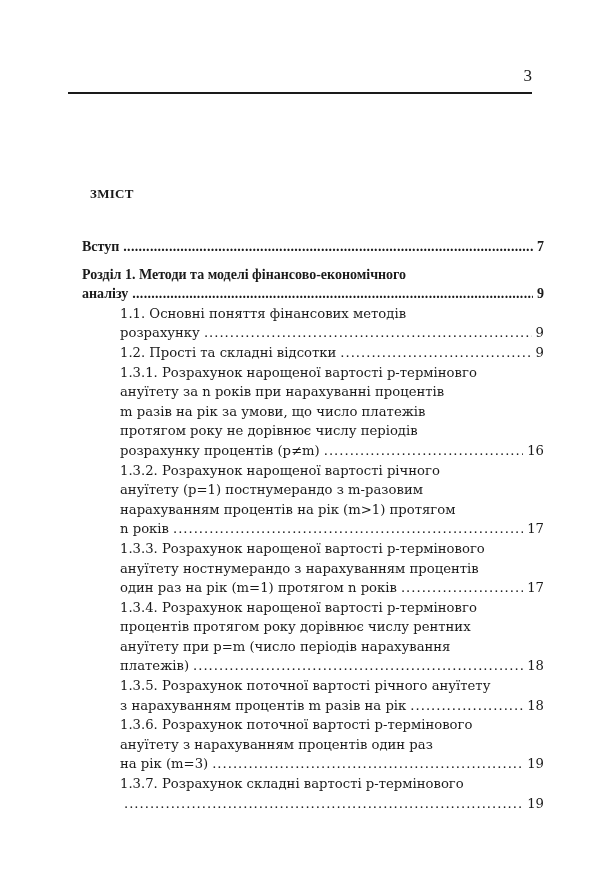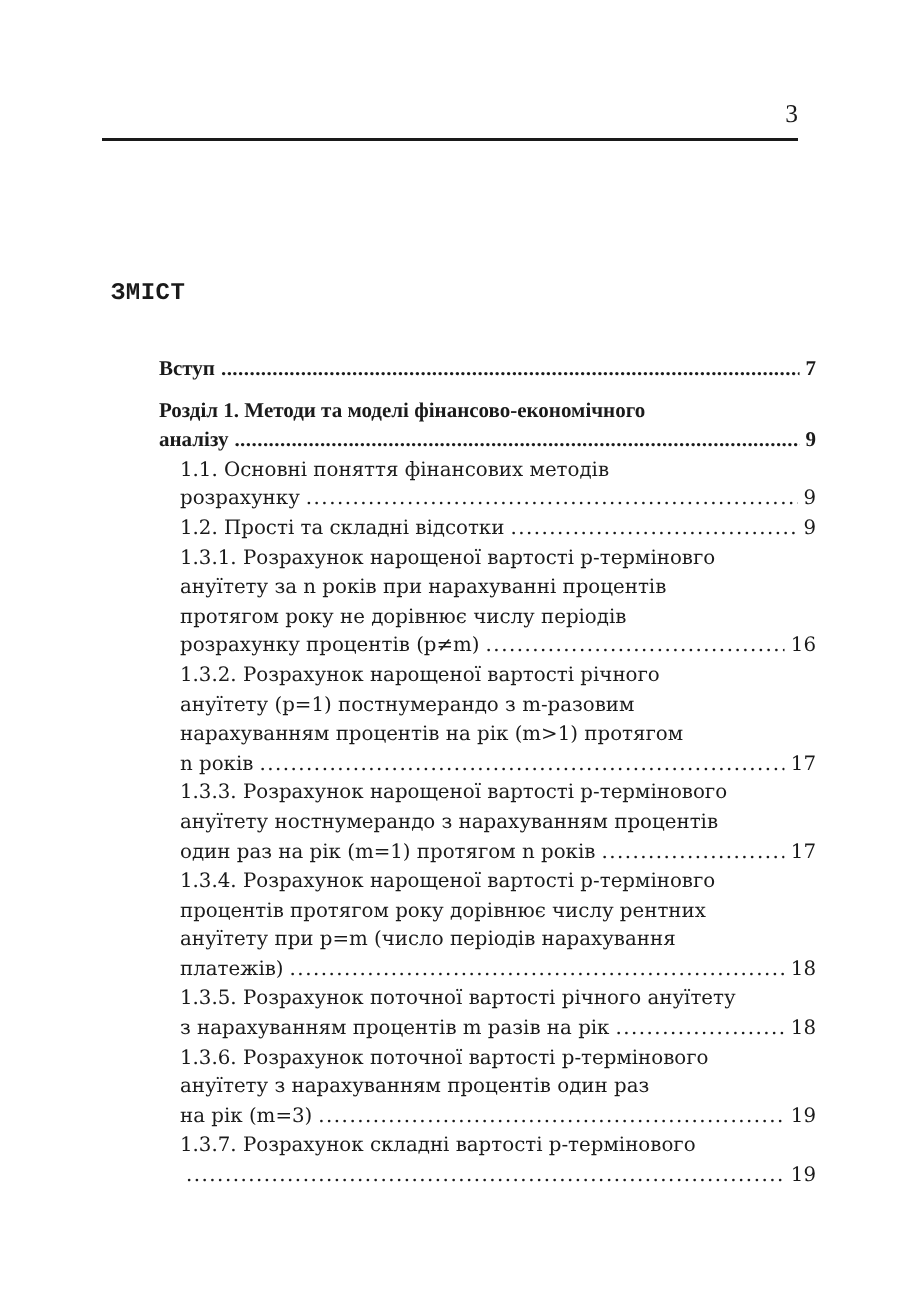--- a/index.html
+++ b/index.html
@@ -1,25 +1,25 @@
 <!DOCTYPE html>
 <html><head>
 <meta charset="utf-8">
 <style>
   html, body { margin: 0; padding: 0; background: #ffffff; }
   body { width: 600px; height: 869px; position: relative; overflow: hidden;
          font-family: "DejaVu Serif", "Liberation Serif", serif; color: #1a1a1a; }
   .page-number { position: absolute; right: 68px; top: 66px; font-size: 17px;
                  font-family: "Liberation Serif", serif; }
   .header-rule { position: absolute; left: 68px; right: 68px; top: 92px; height: 2px; background: #1a1a1a; }
-  .toc-title { position: absolute; left: 74px; top: 186px; font-size: 16px; font-weight: bold;
-               font-family: Liberation Mono, monospace; letter-spacing: 0.3px; }
+  .toc-title { position: absolute; left: 90px; top: 186px; font-size: 13px; font-weight: bold;
+               font-family: Liberation Serif, serif; letter-spacing: 0.3px; }
   .toc { position: absolute; left: 82px; width: 462px; top: 237px; }
   .entry { font-size: 13.2px; line-height: 19.6px; }
-  .entry.top { font-weight: bold; font-family: "Liberation Serif", serif; font-size: 14px; margin-left: 24px; }
+  .entry.top { font-weight: bold; font-family: "Liberation Serif", serif; font-size: 14px; }
   .entry.sub { padding-left: 38px; text-align: right; }
   .entry.gap { margin-bottom: 8px; }
   .line { display: flex; white-space: nowrap; }
   .line .txt { flex: 0 0 auto; }
   .line .dots { flex: 1 1 auto; overflow: hidden; margin: 0 4px; }
   .line .dots::before { content: ". . . . . . . . . . . . . . . . . . . . . . . . . . . . . . . . . . . . . . . . . . . . . . . . . . . . . . . . . . . . . . . . . . . . . . . . . . . . . . . . . . . . . . . . . . . . . . . . . . . . . . . . . . . . . . . . . . . . . . . . . . . . . . . . . . . ";
                      letter-spacing: -1.6px; }
   .line .pg { flex: 0 0 auto; }
   .entry.top .line .pg { font-weight: bold; }
 </style>
@@ -64,20 +64,23 @@
         <span class="dots"></span>
         <span class="pg">9</span>
       </div>
     </div>
     <div class="entry sub">
       <div class="line">
         <span class="txt">1.3.1. Розрахунок нарощеної вартості p-терміновгo</span>
       </div>
       <div class="line">
         <span class="txt">ануїтету за  n років при нарахуванні процентів</span>
+      </div>
+      <div class="line">
+        <span class="txt">m разів на рік за умови, що число платежів</span>
       </div>
       <div class="line">
         <span class="txt">протягом року не дорівнює числу періодів</span>
       </div>
       <div class="line">
         <span class="txt">розрахунку процентів (p≠m)</span>
         <span class="dots"></span>
         <span class="pg">16</span>
       </div>
     </div>

